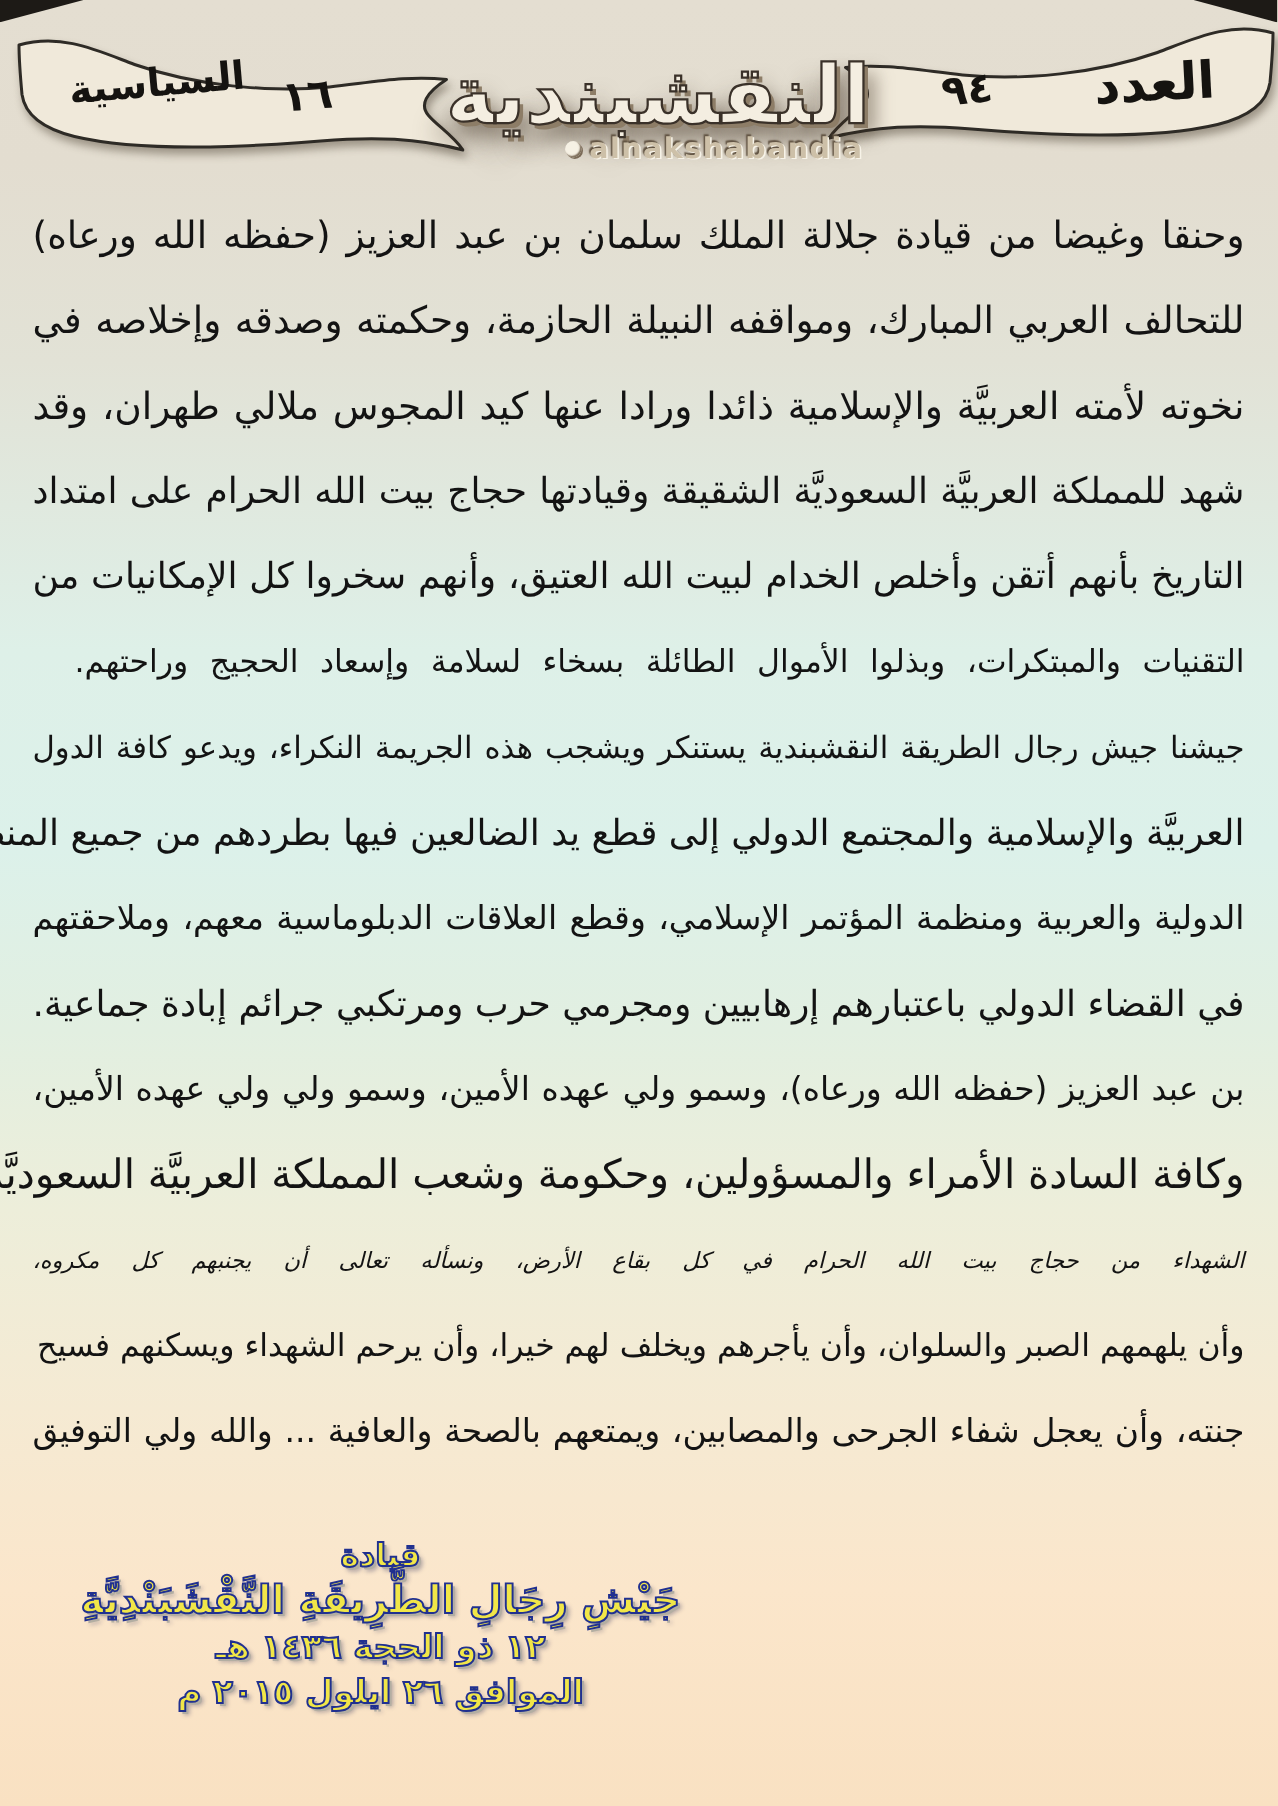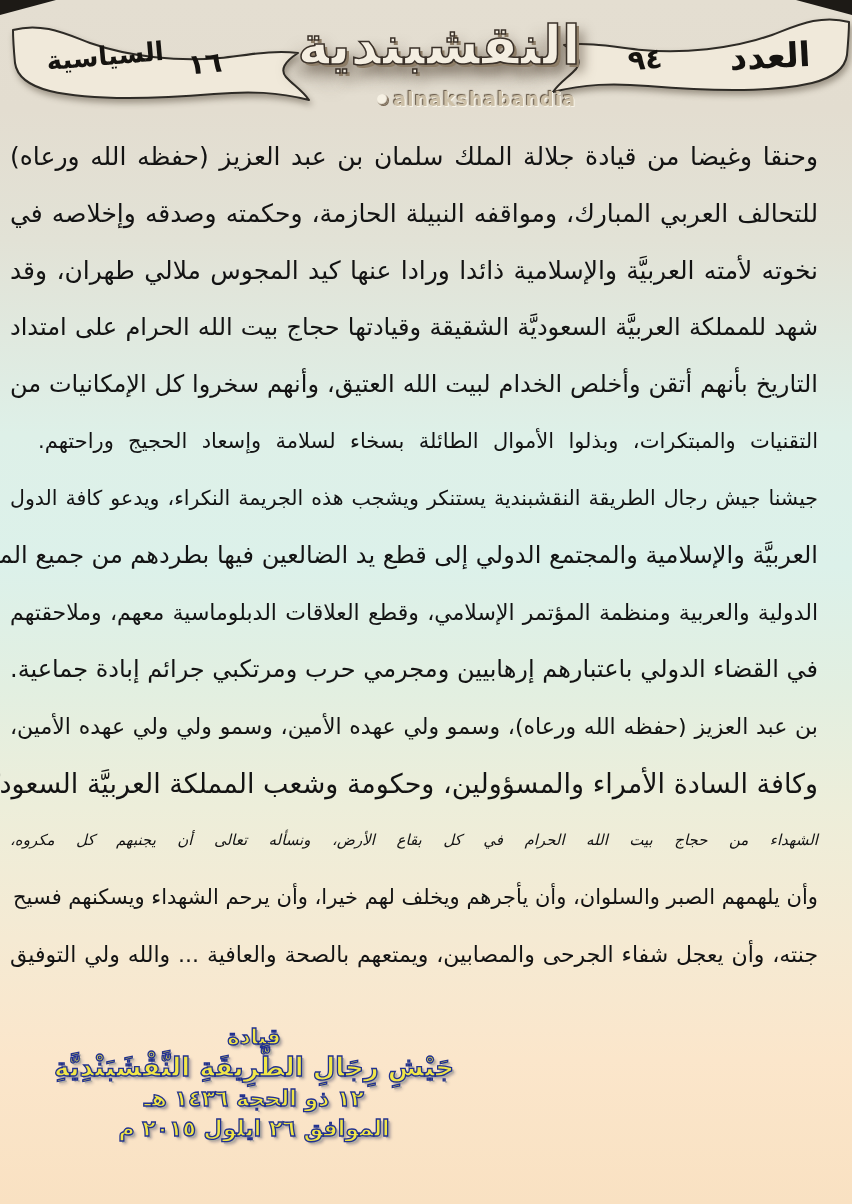--- a/index.html
+++ b/index.html
@@ -22,37 +22,37 @@
   
   .ribbon-svg{position:absolute;filter:drop-shadow(2px 4px 3px rgba(70,60,45,.45));}
   .ribbon-text{
     position:absolute;color:#151310;font-weight:bold;
     text-align:center;white-space:nowrap;direction:rtl;
   }
 
   
   .logo{position:absolute;left:296px;top:8px;width:286px;height:108px;}
   .logo-ar{
-    position:absolute;top:0;left:0;width:100%;height:76px;line-height:76px;
+    position:absolute;top:18px;left:0;width:100%;height:76px;line-height:76px;
     text-align:center;font-size:54px;font-weight:bold;direction:rtl;
     color:#f4eee1;-webkit-text-stroke:1.5px #3a3129;
     text-shadow:3px 3px 0 #8d7d67, 7px 8px 12px rgba(70,55,40,.55), -10px 14px 16px rgba(70,55,40,.35);
     white-space:nowrap;
   }
   .logo-en-row{position:absolute;right:6px;bottom:6px;display:flex;align-items:center;gap:5px;direction:ltr;}
   .logo-dot{width:11px;height:11px;border-radius:50%;background:#f6f1e4;
     box-shadow:inset -1px -1px 1px #7a6a57, 1px 1px 0 #7a6a57;}
   .logo-en{
     font-size:19px;letter-spacing:1px;color:#cdc0a8;font-weight:bold;
     text-shadow:1px 1px 0 #f7f3e8, -1px -1px 1px #5f5140;
     white-space:nowrap;
   }
 
   
-  .body-text{position:absolute;left:10px;top:128px;width:808px;}
+  .body-text{position:absolute;left:22px;top:128px;width:808px;}
   .line{
     direction:rtl;
     height:57px;line-height:57px;
     font-size:25px;color:#131313;
     text-align:justify;text-align-last:justify;
     white-space:nowrap;
   }
 
   
   .signature{position:absolute;left:44px;top:1024px;width:420px;text-align:center;direction:rtl;}

